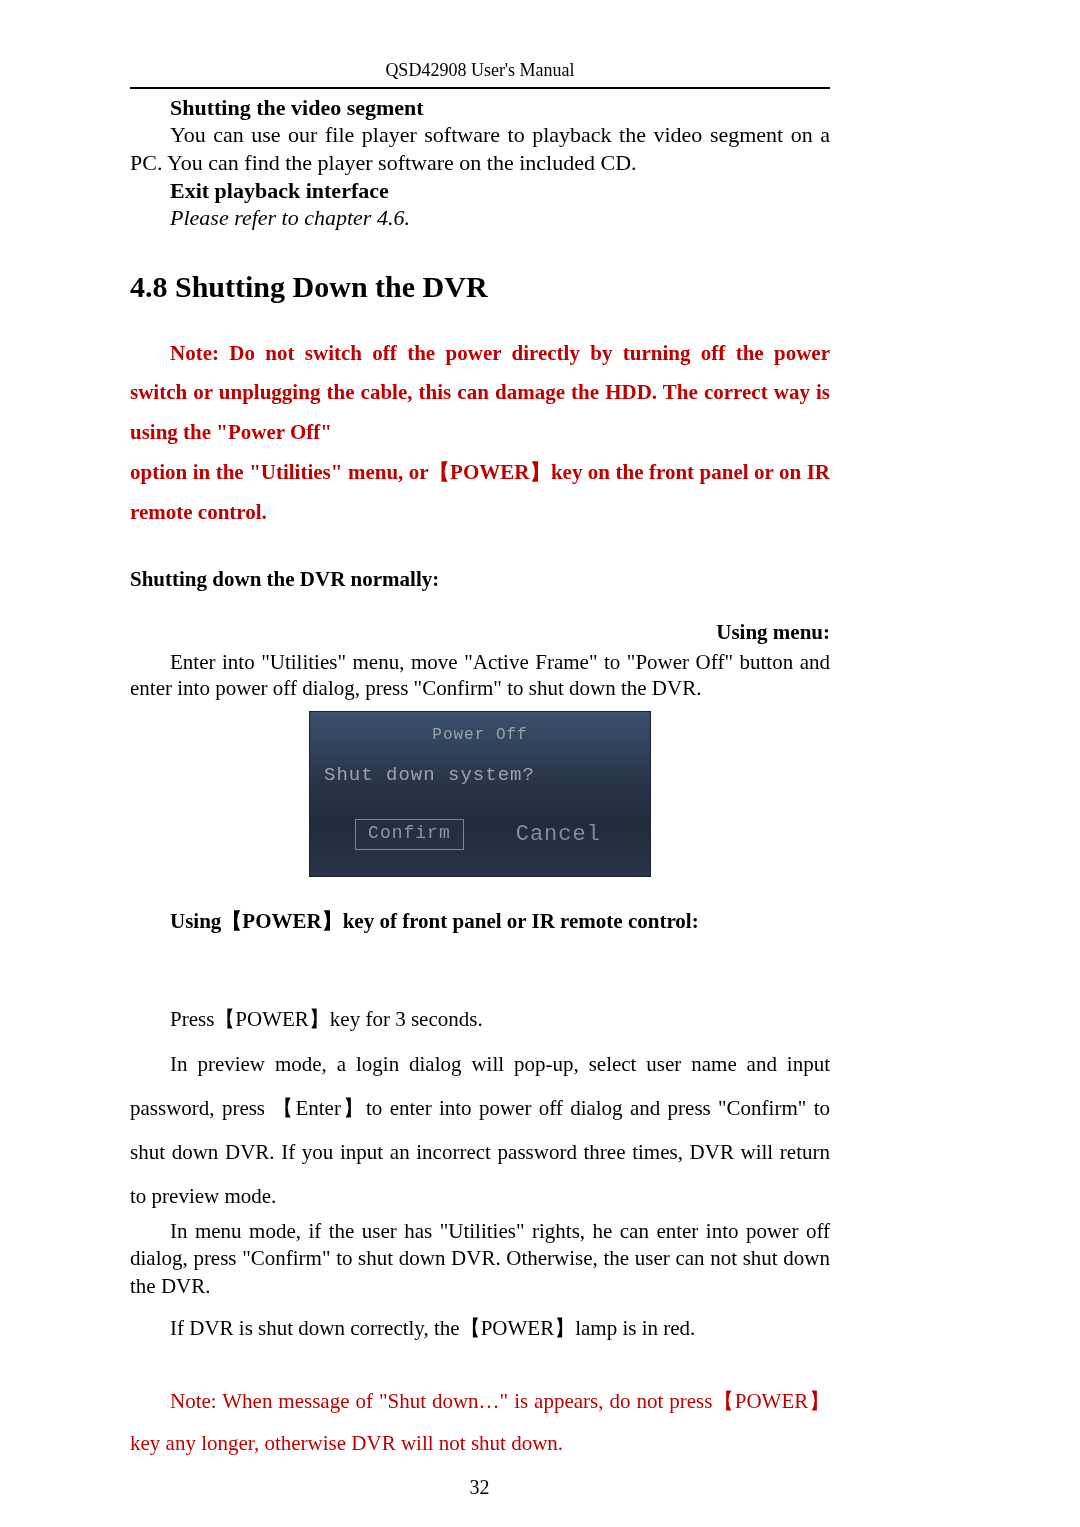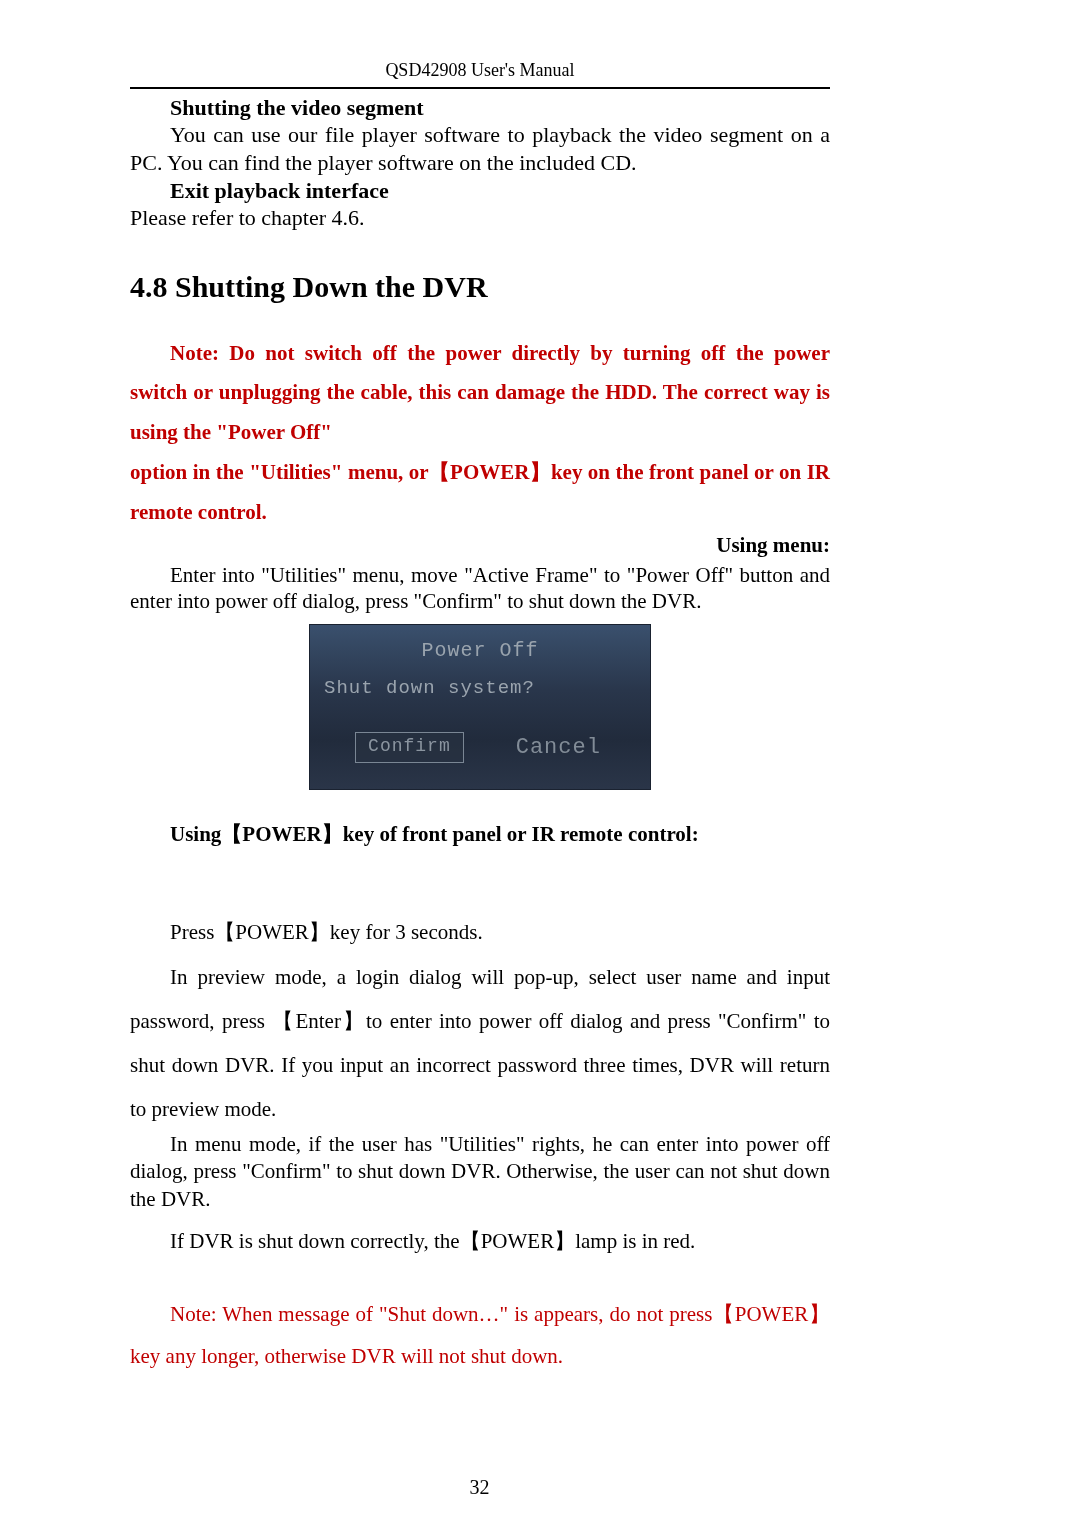--- a/index.html
+++ b/index.html
@@ -91,21 +91,21 @@
     font-family: "Courier New", monospace;
     color: #9aa4ae;
     border: 1px solid #1a2230;
   }
   .screenshot .title {
     position: absolute;
     top: 14px;
     left: 0;
     right: 0;
     text-align: center;
-    font-size: 20px;
+    font-size: 16px;
     letter-spacing: 1px;
   }
   .screenshot .question {
     position: absolute;
     top: 52px;
     left: 14px;
     font-size: 19px;
     letter-spacing: 1px;
   }
   .screenshot .btns {
@@ -161,34 +161,35 @@
 <div class="page">
 
   <div class="running-header">QSD42908 User's Manual</div>
   <hr class="hr">
 
   <div class="section-block">
     <div class="sub-heading">Shutting the video segment</div>
     <div class="body-text"><span class="indent"></span><span>You can use our file player software to playback the video segment on a PC. You can find the player software on the included CD.</span></div>
 
     <div class="sub-heading" style="margin-top:2px;">Exit playback interface</div>
-    <div class="body-text" style="">Please refer to chapter 4.6.</div>
+    <div class="body-text" style="margin-left:40px;font-style:italic;">Please refer to chapter 4.6.</div>
   </div>
 
   <div class="section-title">
     <span class="section-num">4.8</span>
     <span>Shutting Down the DVR</span>
   </div>
 
   <div class="note-red">
     <span class="indent"></span><span>Note: Do not switch off the power directly by turning off the power switch or unplugging the cable, this can damage the HDD. The correct way is using the "Power Off"</span>
     <br>
     <span>option in the "Utilities" menu, or【</span><span class="normal-weight">POWER</span><span>】key on the front panel or on IR remote control.</span>
   </div>
 
+  <div class="bold-line">Shutting down the DVR normally:</div>
 
   <div class="using-menu">Using menu:</div>
   <div class="para"><span class="indent"></span><span>Enter into "Utilities" menu, move "Active Frame" to "Power Off" button and enter into power off dialog, press "Confirm" to shut down the DVR.</span></div>
 
   <div class="screenshot">
     <div class="title">Power Off</div>
     <div class="question">Shut down system?</div>
     <div class="btns">
       <div class="confirm">Confirm</div>
       <div class="cancel">Cancel</div>

